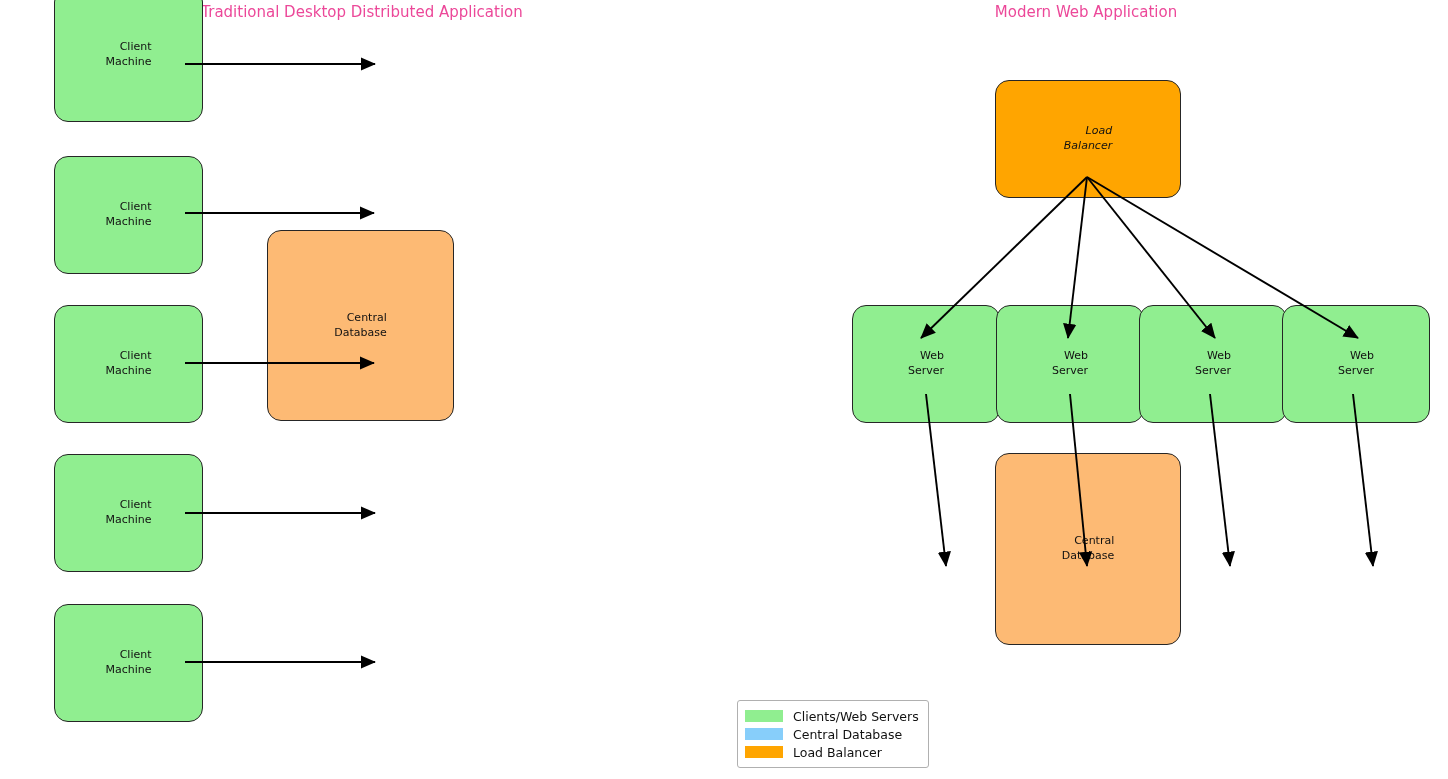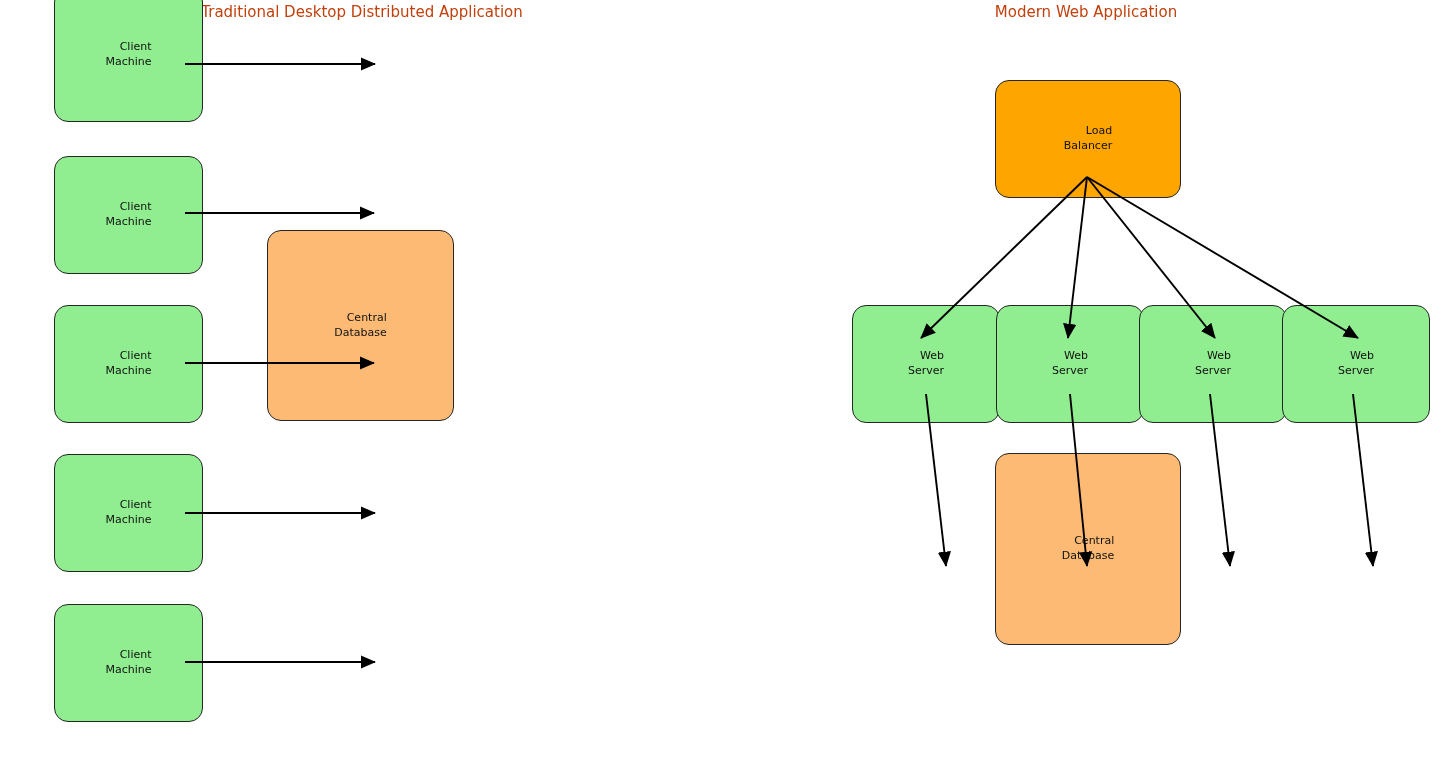--- a/index.html
+++ b/index.html
@@ -14,21 +14,21 @@
     position: relative;
     width: 1448px;
     height: 779px;
     background: #ffffff;
     overflow: hidden;
   }
   .panel-title {
     position: absolute;
     text-align: center;
     font-size: 15px;
-    color: #c2410c;
+    color: #ec4899;
     white-space: nowrap;
     font-family: "DejaVu Sans", sans-serif;
   }
   #title-left  { left: 0px;   top: 3px; width: 724px; }
   #title-right { left: 724px; top: 3px; width: 724px; }
 
   .node {
     position: absolute;
     box-sizing: border-box;
     border: 1.6px solid #262626;
@@ -131,28 +131,42 @@
       <div class="node green" style="left: 54px; top: 305px; width: 149px; height: 118px;"><span class="node-label">Client
 Machine</span></div>
       <div class="node green" style="left: 54px; top: 454px; width: 149px; height: 118px;"><span class="node-label">Client
 Machine</span></div>
       <div class="node green" style="left: 54px; top: 604px; width: 149px; height: 118px;"><span class="node-label">Client
 Machine</span></div>
       <div class="node blue" style="left: 267px; top: 230px; width: 187px; height: 191px;"><span class="node-label">Central
 Database</span></div>
     </div>
   <div id="nodes-right">
-      <div class="node orange" style="left: 995px; top: 80px; width: 186px; height: 118px;"><span class="node-label">Load
+      <div class="node orange" style="left: 995px; top: 80px; width: 186px; height: 118px; font-style: italic;"><span class="node-label">Load
 Balancer</span></div>
       <div class="node green" style="left: 852px; top: 305px; width: 148px; height: 118px;"><span class="node-label">Web
 Server</span></div>
       <div class="node green" style="left: 996px; top: 305px; width: 148px; height: 118px;"><span class="node-label">Web
 Server</span></div>
       <div class="node green" style="left: 1139px; top: 305px; width: 148px; height: 118px;"><span class="node-label">Web
 Server</span></div>
       <div class="node green" style="left: 1282px; top: 305px; width: 148px; height: 118px;"><span class="node-label">Web
 Server</span></div>
       <div class="node blue" style="left: 995px; top: 453px; width: 186px; height: 192px;"><span class="node-label">Central
 Database</span></div>
     </div>
 
+  <div id="legend">
+      <div class="legend-row">
+        <span class="legend-swatch" style="background: rgb(144, 238, 144);"></span>
+        <span class="legend-text">Clients/Web Servers</span>
+      </div>
+      <div class="legend-row">
+        <span class="legend-swatch" style="background: rgb(135, 206, 250);"></span>
+        <span class="legend-text">Central Database</span>
+      </div>
+      <div class="legend-row">
+        <span class="legend-swatch" style="background: rgb(255, 165, 0);"></span>
+        <span class="legend-text">Load Balancer</span>
+      </div>
+    </div>
 
 </div>
 
 </body></html>

